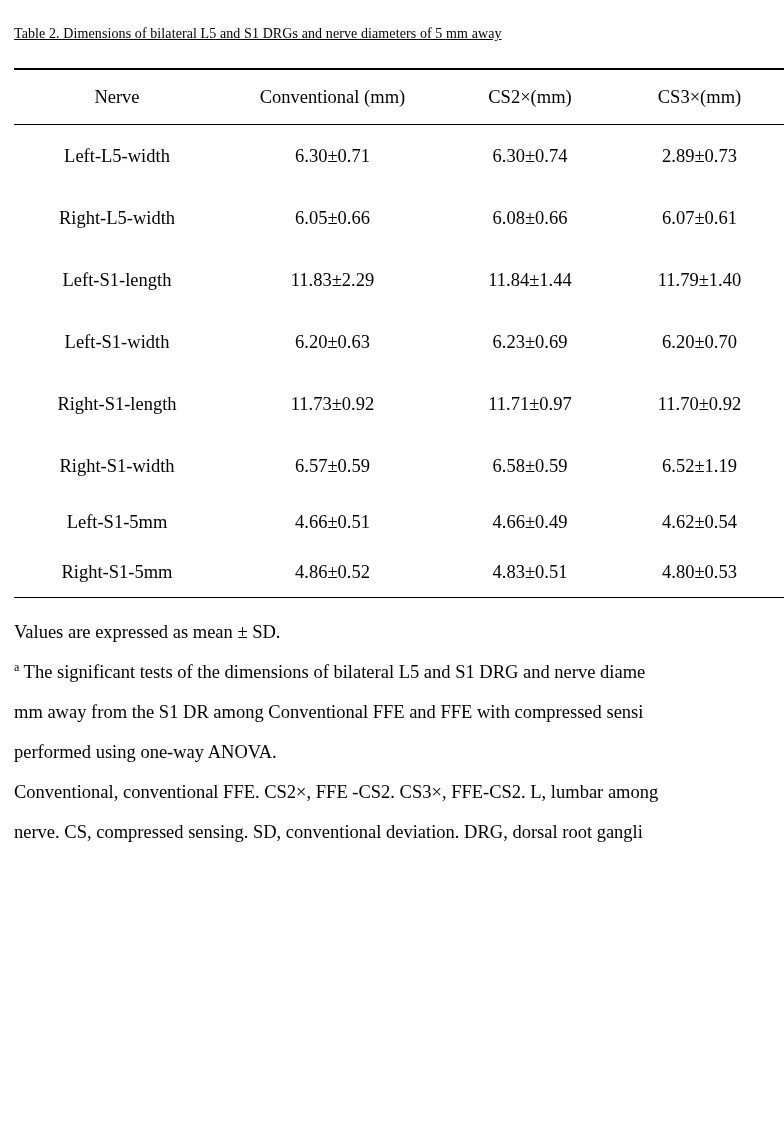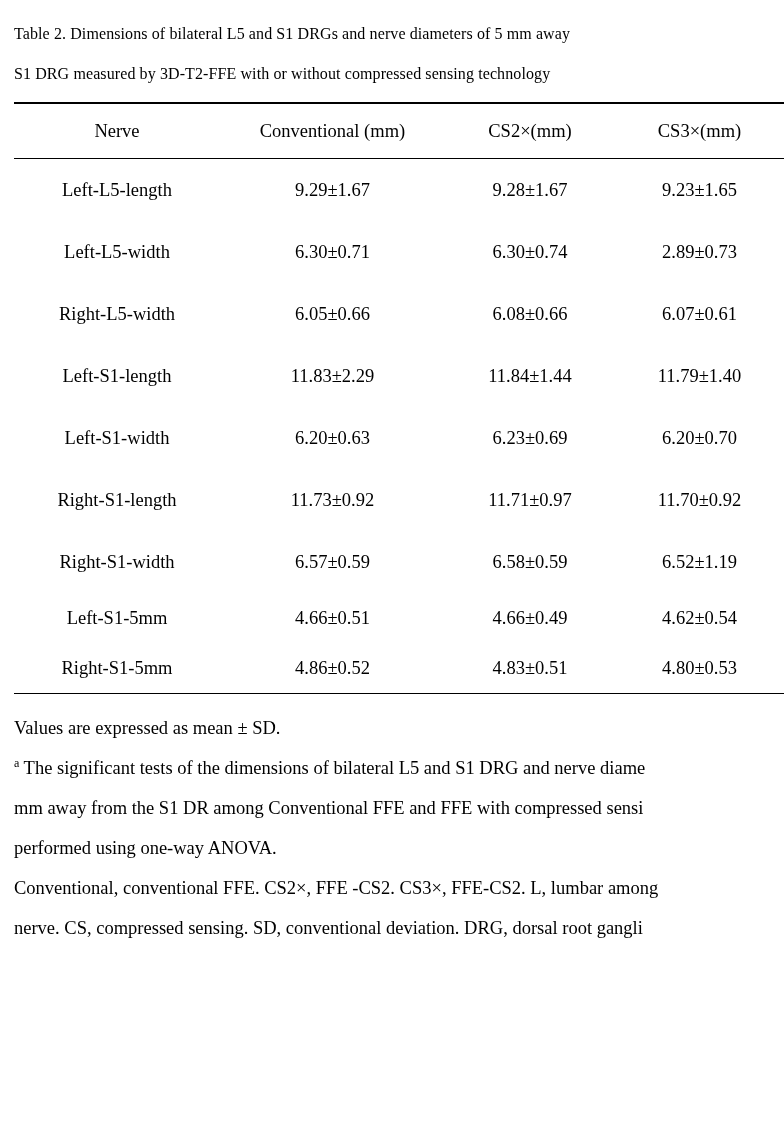--- a/index.html
+++ b/index.html
@@ -15,30 +15,31 @@
     overflow: hidden;
   }
   .page {
     position: relative;
     width: 784px;
     height: 1125px;
     box-sizing: border-box;
     padding: 14px 0 0 14px;
   }
   .caption {
-    font-size: 16px;
+    font-size: 14px;
     line-height: 40px;
     white-space: nowrap;
     letter-spacing: 0.1px;
+    text-decoration: underline;
   }
   table.data {
     border-collapse: collapse;
     width: 770px;
     table-layout: fixed;
-    margin-top: 8px;
+    margin-top: 14px;
   }
   table.data td, table.data th {
     font-weight: normal;
     font-size: 18.5px;
     text-align: center;
     padding: 0;
   }
   .rule-top td {
     border-top: 2.2px solid #000;
   }
@@ -79,21 +80,20 @@
     line-height: 0;
   }
 </style>
 </head>
 <body>
 
 <div class="page">
 
   <div class="caption">
     <div>Table 2. Dimensions of bilateral L5 and S1 DRGs and nerve diameters of 5 mm away</div>
-    <div>S1 DRG measured by 3D-T2-FFE with or without compressed sensing technology</div>
   </div>
 
   <table class="data">
     <colgroup>
       <col class="col-nerve">
       <col class="col-conv">
       <col class="col-cs2">
       <col class="col-cs3">
     </colgroup>
     <thead>
@@ -101,26 +101,20 @@
         <td colspan="4" style="height:0;padding:0;line-height:0;"></td>
       </tr>
       <tr class="header-row rule-head">
         <th>Nerve</th>
         <th>Conventional (mm)</th>
         <th>CS2×(mm)</th>
         <th>CS3×(mm)</th>
       </tr>
     </thead>
     <tbody class="body-rows">
-      <tr>
-        <td>Left-L5-length</td>
-        <td>9.29±1.67</td>
-        <td>9.28±1.67</td>
-        <td>9.23±1.65</td>
-      </tr>
       <tr>
         <td>Left-L5-width</td>
         <td>6.30±0.71</td>
         <td>6.30±0.74</td>
         <td>2.89±0.73</td>
       </tr>
       <tr>
         <td>Right-L5-width</td>
         <td>6.05±0.66</td>
         <td>6.08±0.66</td>

